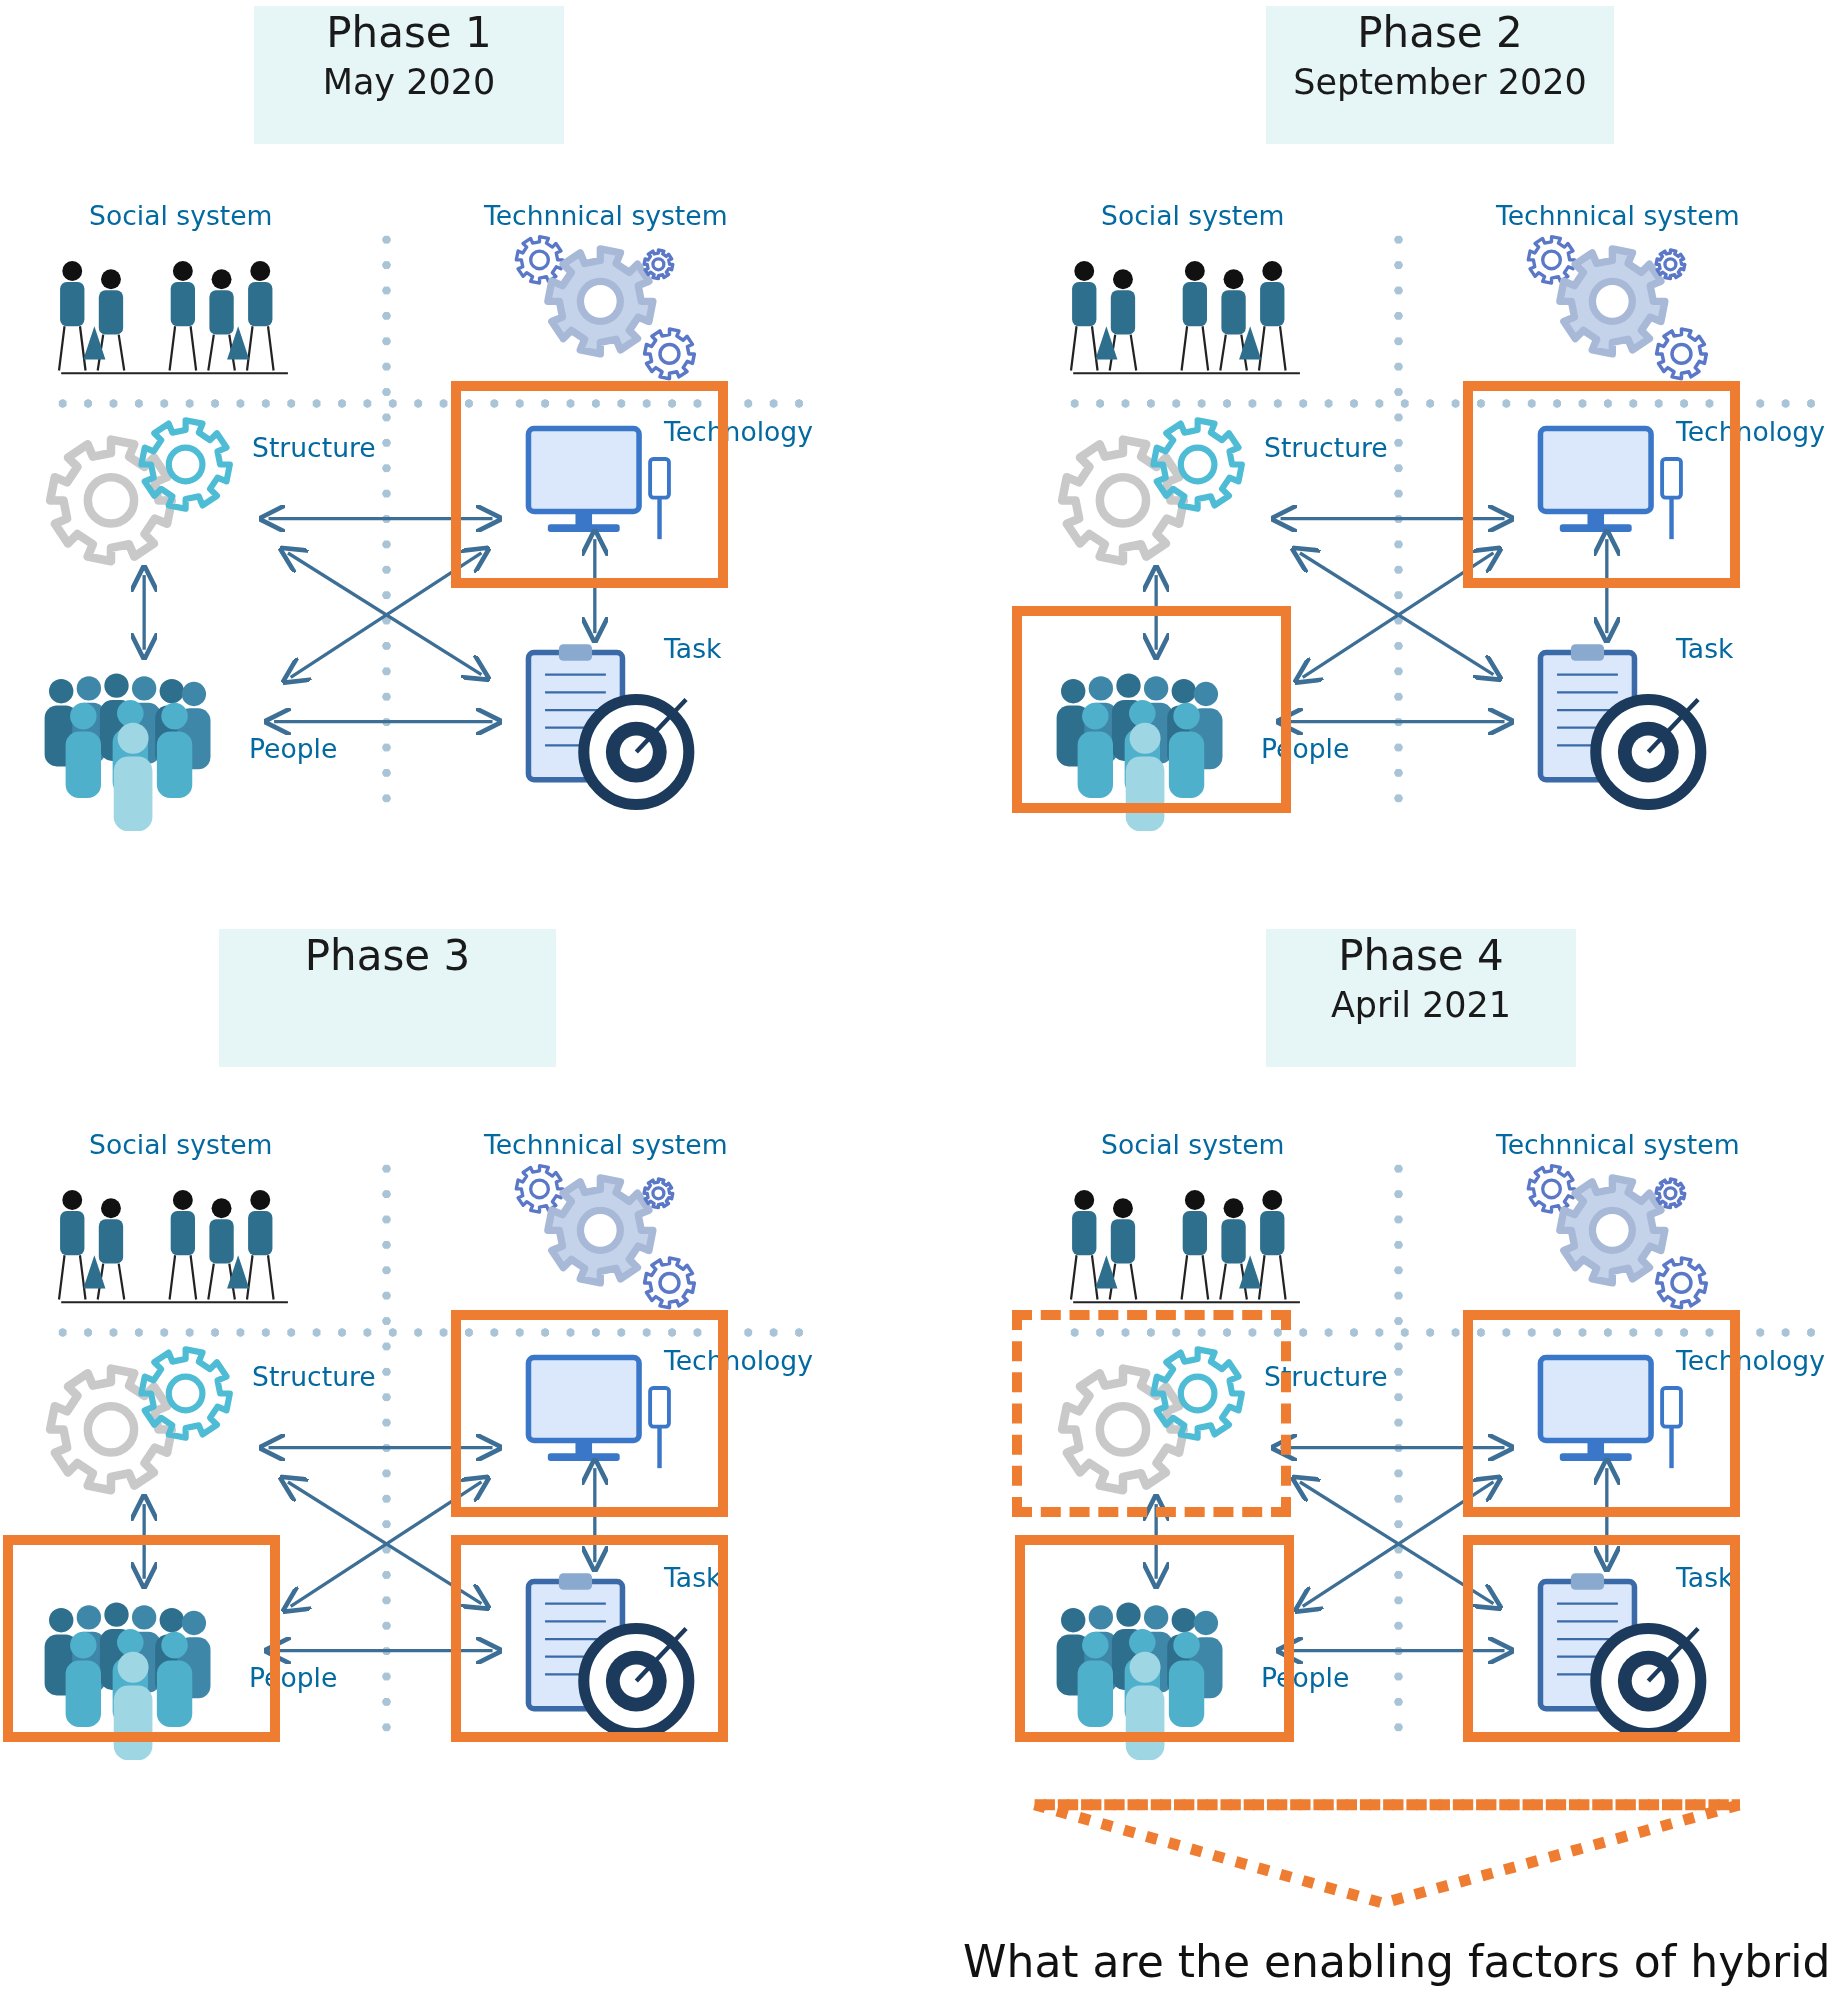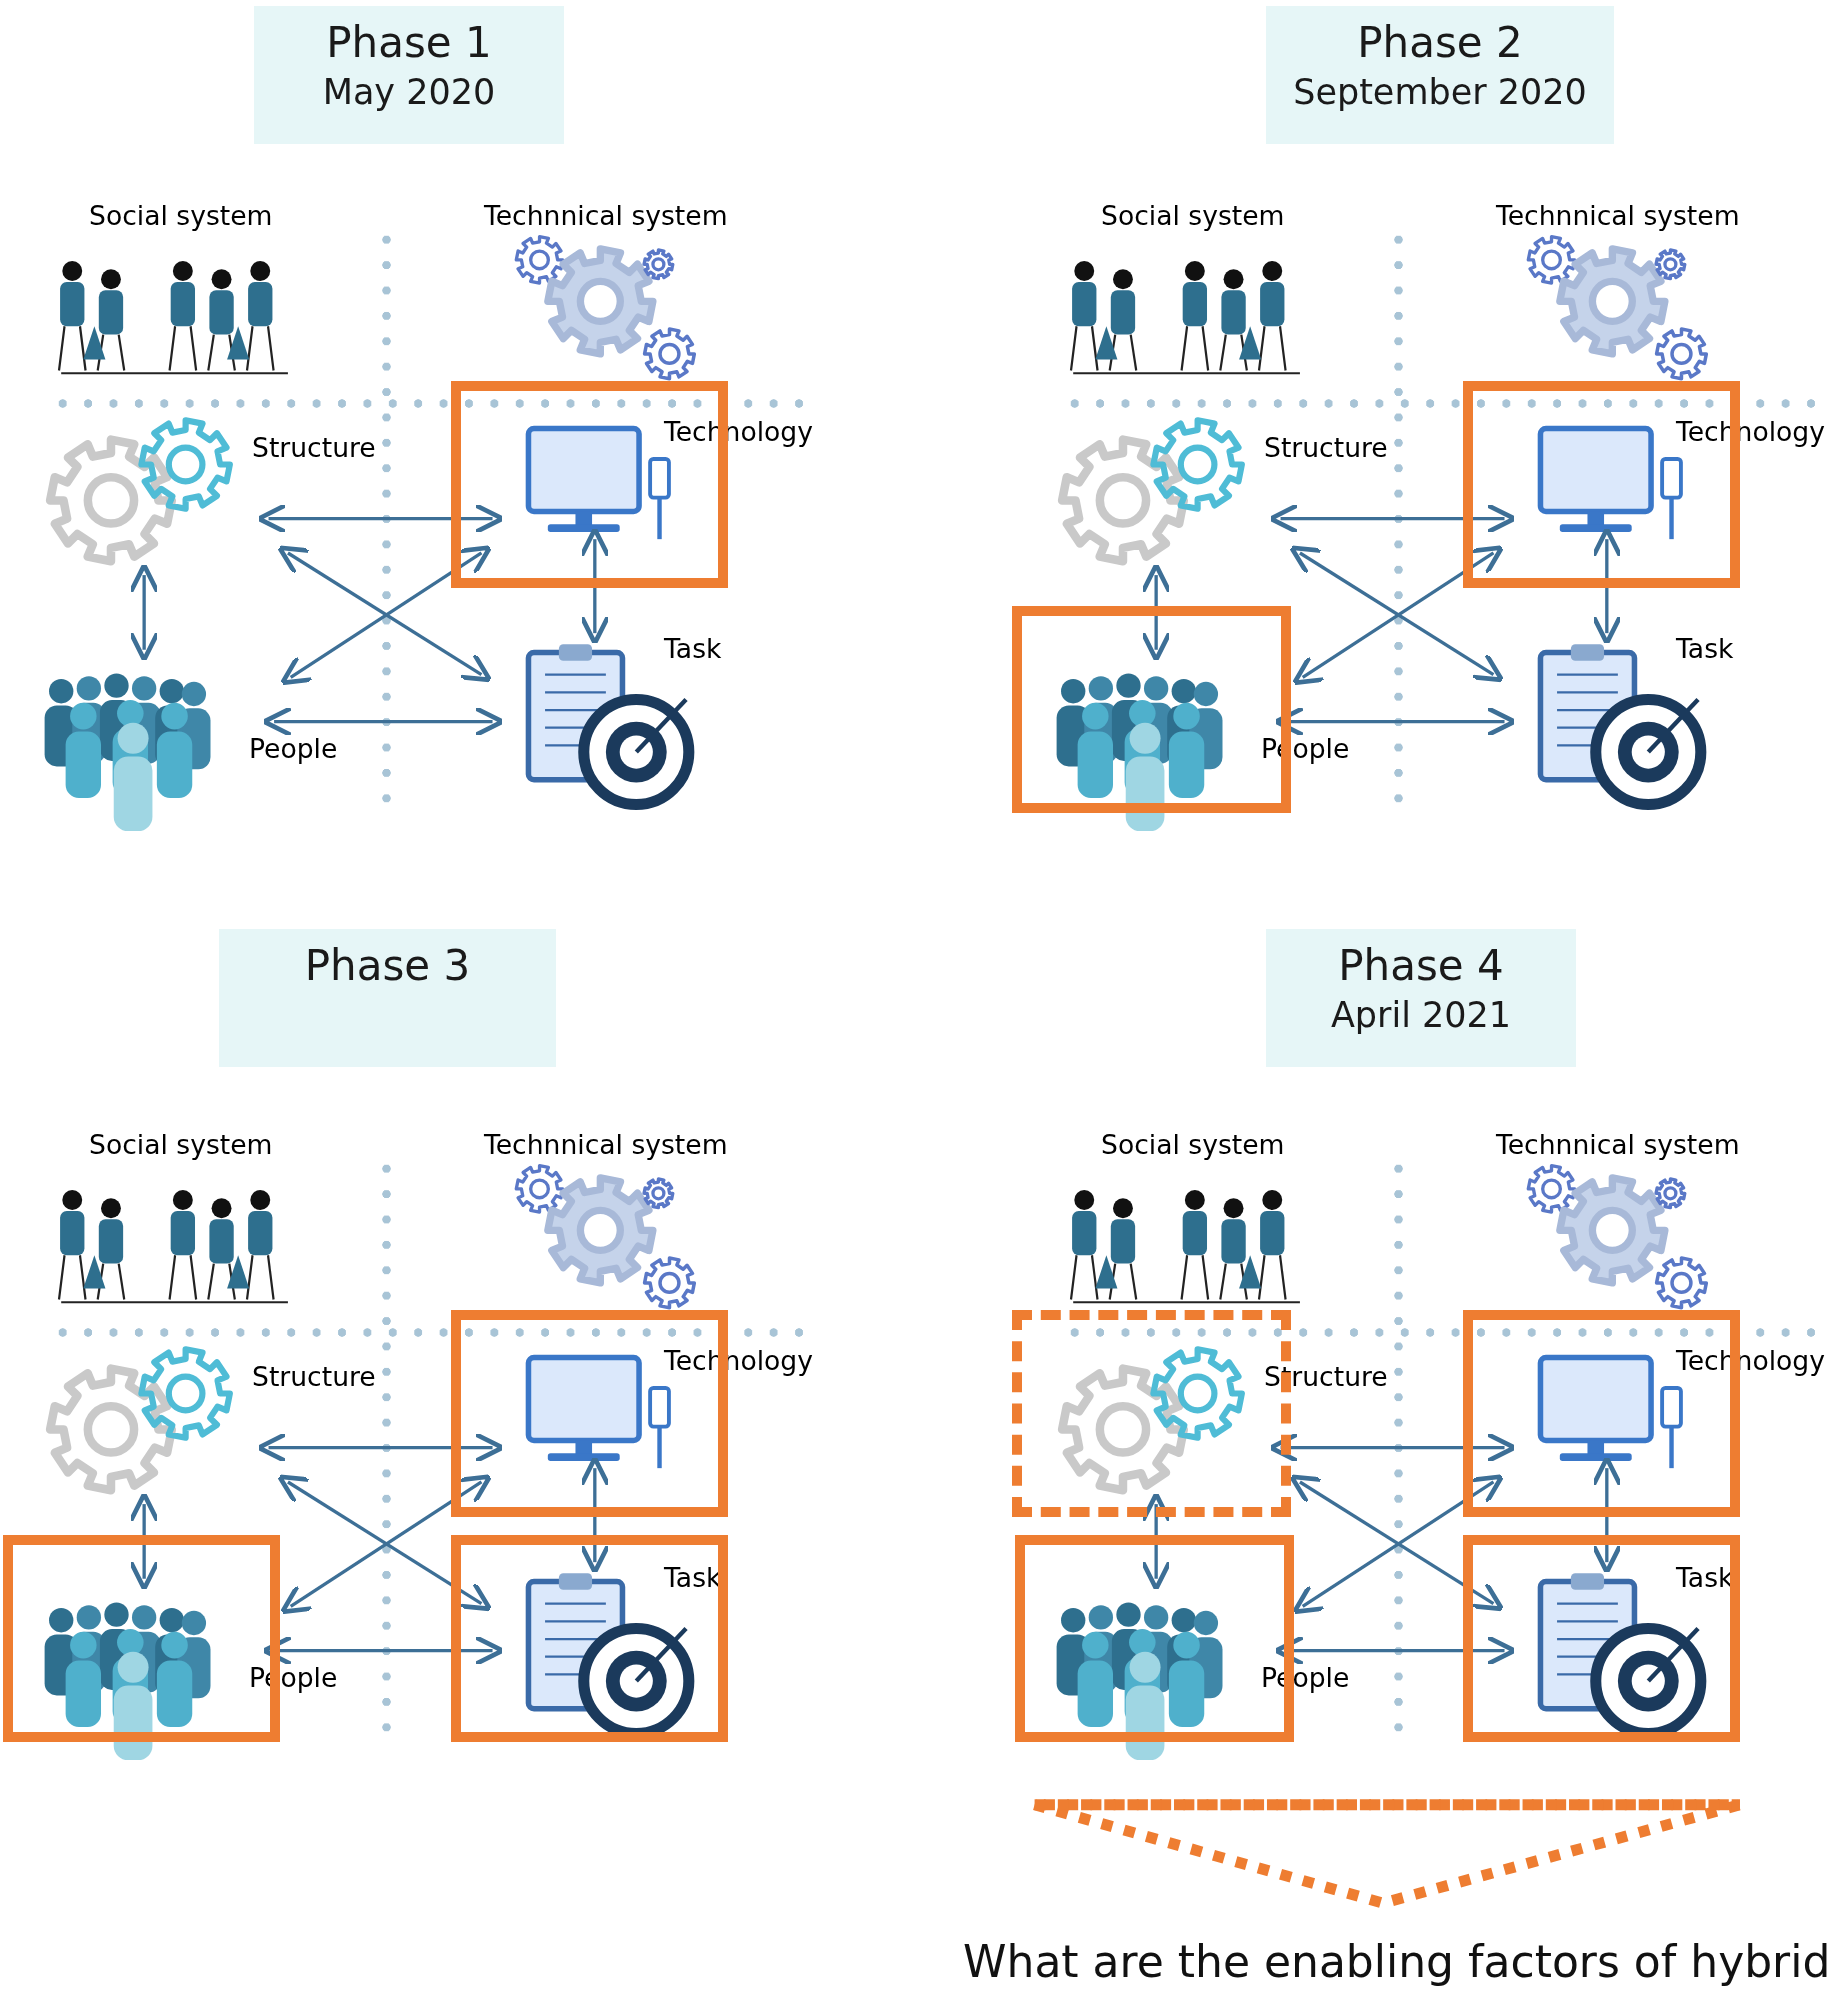--- a/index.html
+++ b/index.html
@@ -1,22 +1,22 @@
 <!DOCTYPE html>
 <html style="font-size:8.9px"><head>
 <meta charset="utf-8">
 <style>
   html, body { margin:0; padding:0; background:#ffffff; }
   body { width:1844px; height:2005px; position:relative; overflow:hidden;
          font-family:"DejaVu Sans", "Liberation Sans", sans-serif; color:#1a1a1a; }
   .panel { position:absolute; width:922px; height:929px; }
   .phase-box { position:absolute; background:#e6f6f7; text-align:center; }
-  .phase-title { font-size:42px; line-height:53px; padding-top:10px; }
+  .phase-title { font-size:42px; line-height:53px; }
   .phase-date { font-size:35px; line-height:46px; }
-  .label { position:absolute; font-size:26.6px; color:#000000; white-space:nowrap; }
+  .label { position:absolute; font-size:26.6px; color:#0369a1; white-space:nowrap; }
   .dotline-v { position:absolute; width:8.9px; background-image:radial-gradient(circle, #a8c4d6 3.9px, transparent 4.4px); background-size:8.9px 25.4px; background-repeat:repeat-y; }
   .dotline-h { position:absolute; height:8.9px; background-image:radial-gradient(circle, #a8c4d6 3.9px, transparent 4.4px); background-size:25.4px 8.9px; background-repeat:repeat-x; }
   .hl { position:absolute; border:10px solid #ee7d31; box-sizing:border-box; }
   .hl.dashed { border:10px dashed #ee7d31; }
   svg { position:absolute; overflow:visible; }
   .caption { position:absolute; left:963px; top:1936px; font-size:44px; white-space:nowrap; color:#111; }
 </style>
 </head>
 <body>
 

